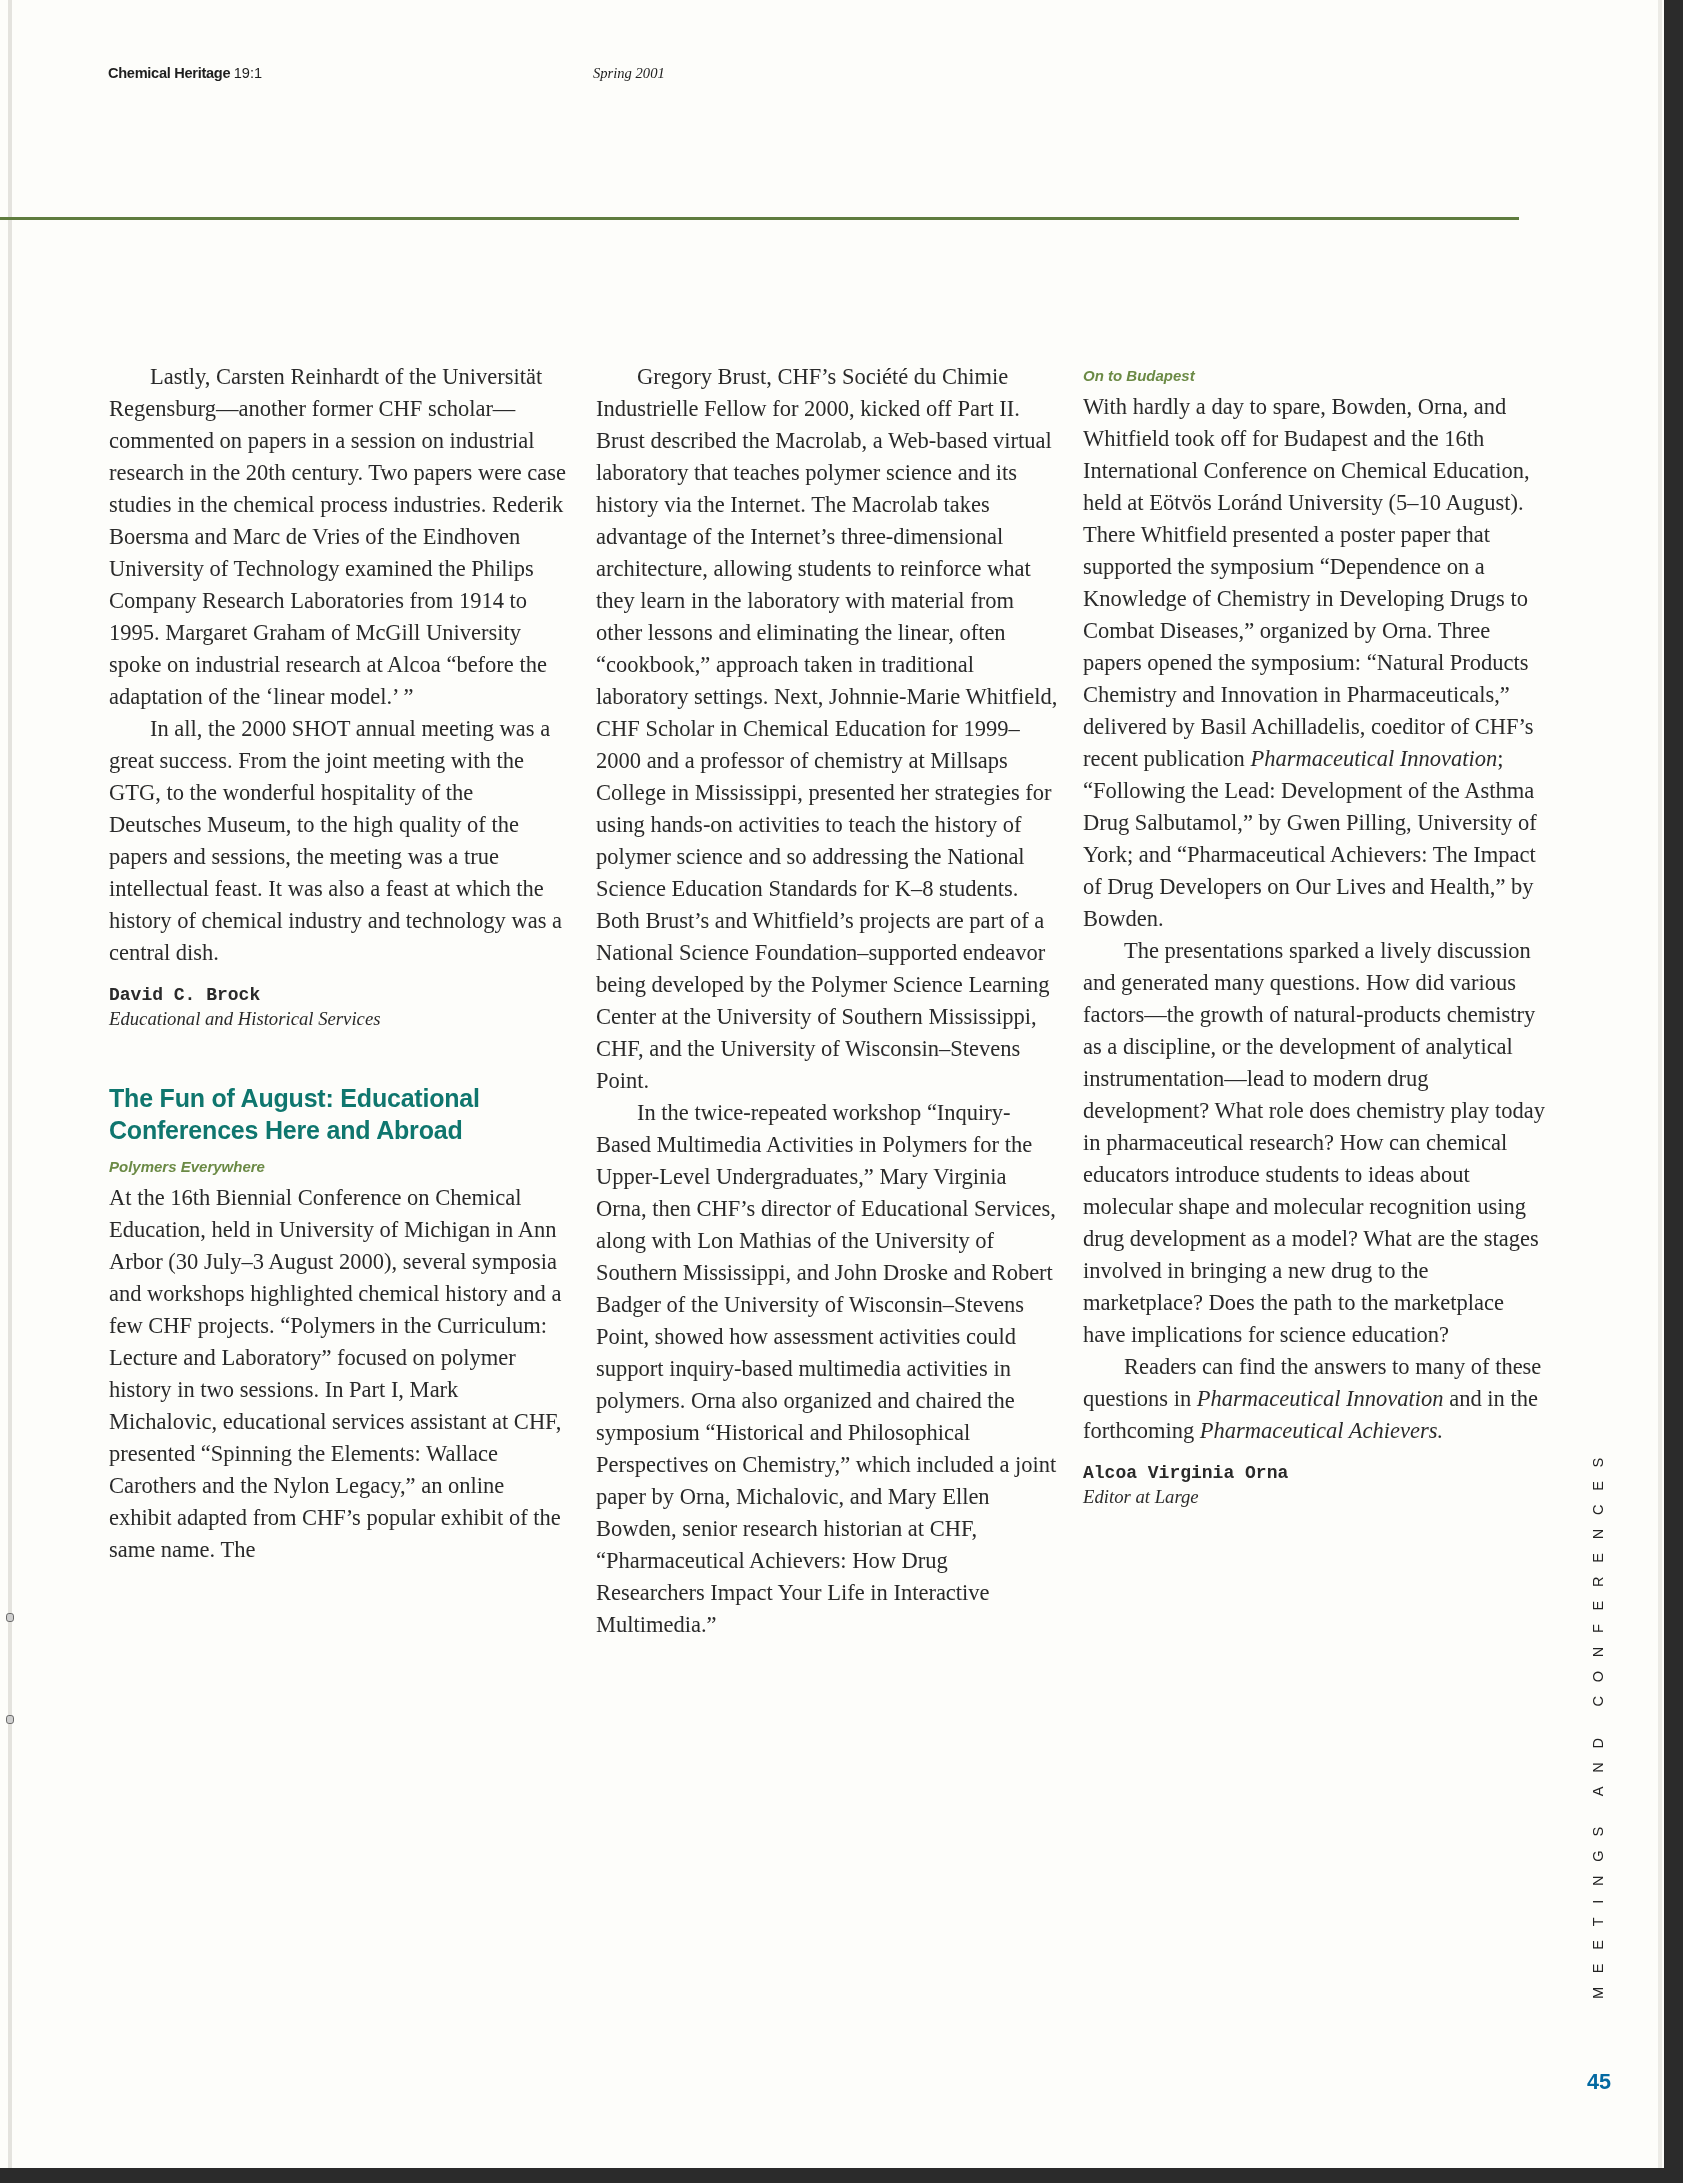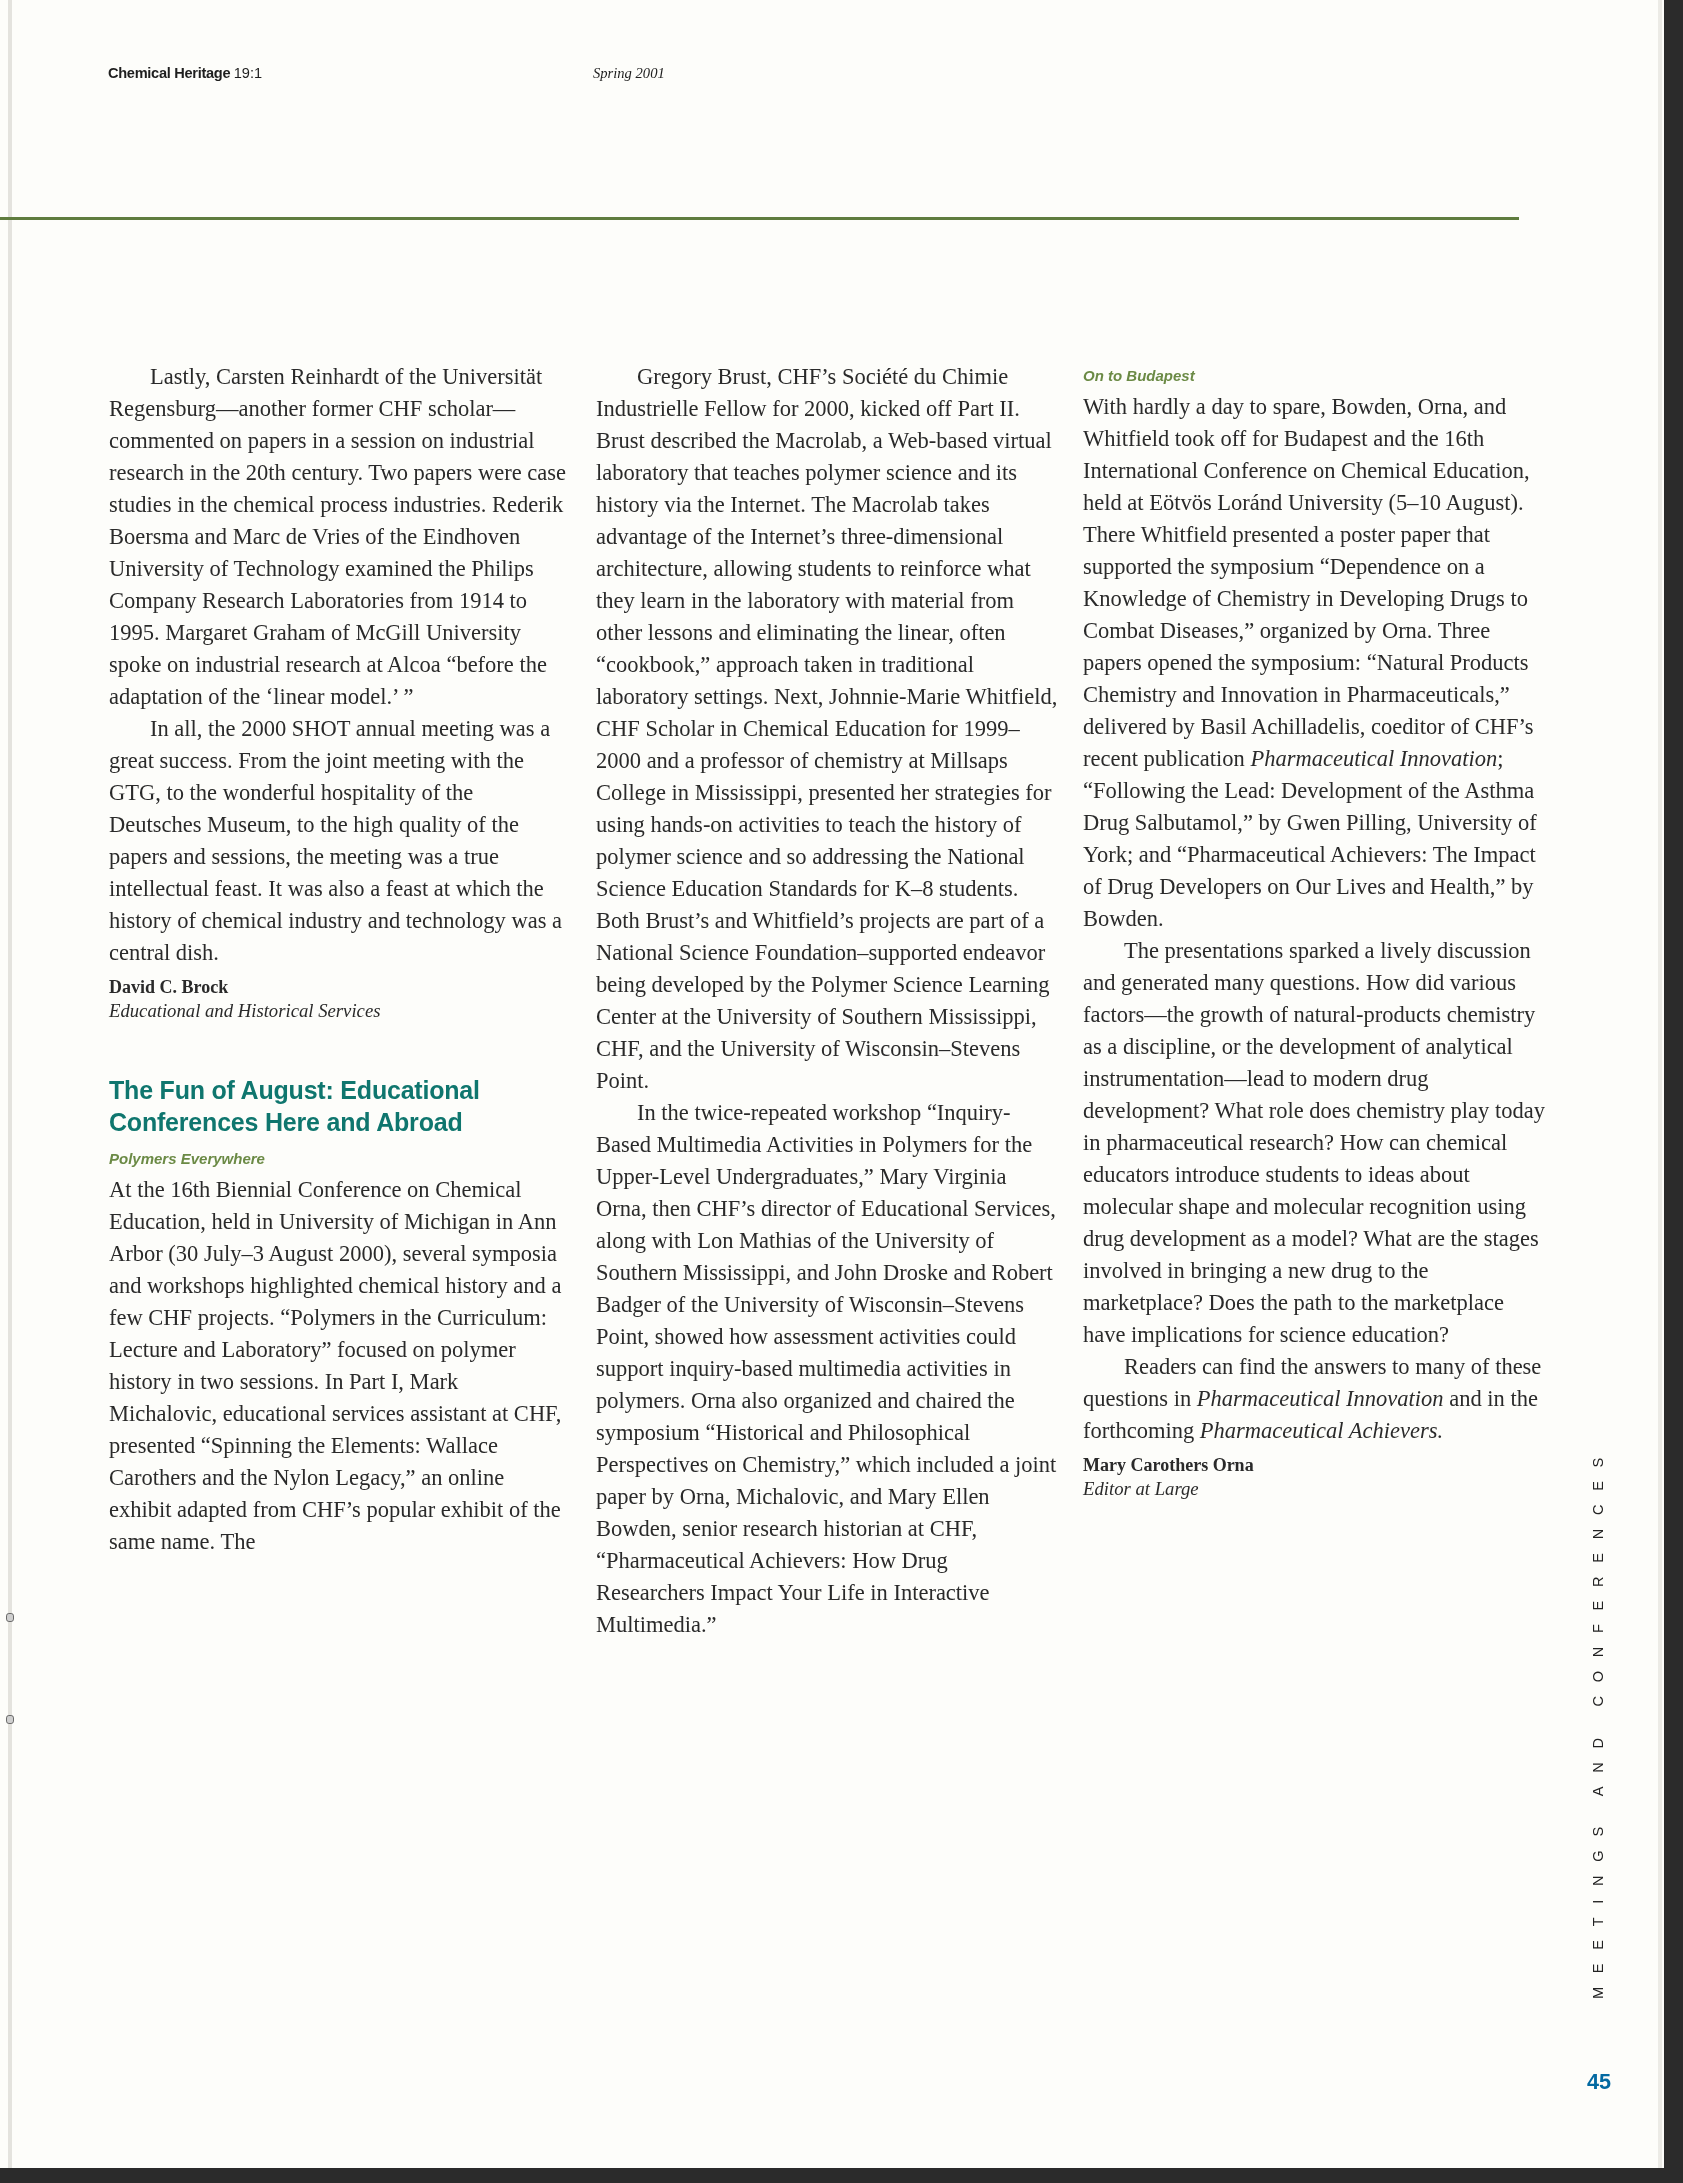--- a/index.html
+++ b/index.html
@@ -80,22 +80,22 @@
     .col-1 { left: 109px; }
     .col-2 { left: 596px; }
     .col-3 { left: 1083px; }
     .column p {
       margin: 0;
       text-indent: 41px;
       text-align: left;
     }
     .column p.no-indent { text-indent: 0; }
     .byline {
-      margin-top: 7px;
-      font-family: Liberation Serif, serif;
+      margin-top: 15px;
+      font-family: Liberation Mono, monospace;
       font-weight: bold;
       font-size: 18px;
       line-height: 23.4px;
       color: #2a2a2a;
     }
     .byline-title {
       font-style: italic;
       font-size: 18.7px;
       line-height: 24.5px;
       color: #2a2a2a;
@@ -172,20 +172,20 @@
   <div class="column col-2">
     <p>Gregory Brust, CHF’s Société du Chimie Industrielle Fellow for 2000, kicked off Part II. Brust described the Macrolab, a Web-based virtual laboratory that teaches polymer science and its history via the Internet. The Macrolab takes advantage of the Internet’s three-dimensional architecture, allowing students to reinforce what they learn in the laboratory with material from other lessons and eliminating the linear, often “cookbook,” approach taken in traditional laboratory settings. Next, Johnnie-Marie Whitfield, CHF Scholar in Chemical Education for 1999–2000 and a professor of chemistry at Millsaps College in Mississippi, presented her strategies for using hands-on activities to teach the history of polymer science and so addressing the National Science Education Standards for K–8 students. Both Brust’s and Whitfield’s projects are part of a National Science Foundation–supported endeavor being developed by the Polymer Science Learning Center at the University of Southern Mississippi, CHF, and the University of Wisconsin–Stevens Point.</p>
     <p>In the twice-repeated workshop “Inquiry-Based Multimedia Activities in Polymers for the Upper-Level Undergraduates,” Mary Virginia Orna, then CHF’s director of Educational Services, along with Lon Mathias of the University of Southern Mississippi, and John Droske and Robert Badger of the University of Wisconsin–Stevens Point, showed how assessment activities could support inquiry-based multimedia activities in polymers. Orna also organized and chaired the symposium “Historical and Philosophical Perspectives on Chemistry,” which included a joint paper by Orna, Michalovic, and Mary Ellen Bowden, senior research historian at CHF, “Pharmaceutical Achievers: How Drug Researchers Impact Your Life in Interactive Multimedia.”</p>
   </div>
 
   <div class="column col-3">
     <div class="subhead">On to Budapest</div>
     <p class="no-indent"><span>With hardly a day to spare, Bowden, Orna, and Whitfield took off for Budapest and the 16th International Conference on Chemical Education, held at Eötvös Loránd University (5–10 August). There Whitfield presented a poster paper that supported the symposium “Dependence on a Knowledge of Chemistry in Developing Drugs to Combat Diseases,” organized by Orna. Three papers opened the symposium: “Natural Products Chemistry and Innovation in Pharmaceuticals,” delivered by Basil Achilladelis, coeditor of CHF’s recent publication </span><span class="ital">Pharmaceutical Innovation</span><span>; “Following the Lead: Development of the Asthma Drug Salbutamol,” by Gwen Pilling, University of York; and “Pharmaceutical Achievers: The Impact of Drug Developers on Our Lives and Health,” by Bowden.</span></p>
     <p>The presentations sparked a lively discussion and generated many questions. How did various factors—the growth of natural-products chemistry as a discipline, or the development of analytical instrumentation—lead to modern drug development? What role does chemistry play today in pharmaceutical research? How can chemical educators introduce students to ideas about molecular shape and molecular recognition using drug development as a model? What are the stages involved in bringing a new drug to the marketplace? Does the path to the marketplace have implications for science education?</p>
     <p><span>Readers can find the answers to many of these questions in </span><span class="ital">Pharmaceutical Innovation</span><span> and in the forthcoming </span><span class="ital">Pharmaceutical Achievers.</span></p>
-    <div class="byline">Mary Carothers Orna</div>
+    <div class="byline">Alcoa Virginia Orna</div>
     <div class="byline-title">Editor at Large</div>
   </div>
 
   <div class="section-tab">MEETINGS AND CONFERENCES</div>
   <div class="page-number">45</div>
 </div>
 
 
 </body></html>

